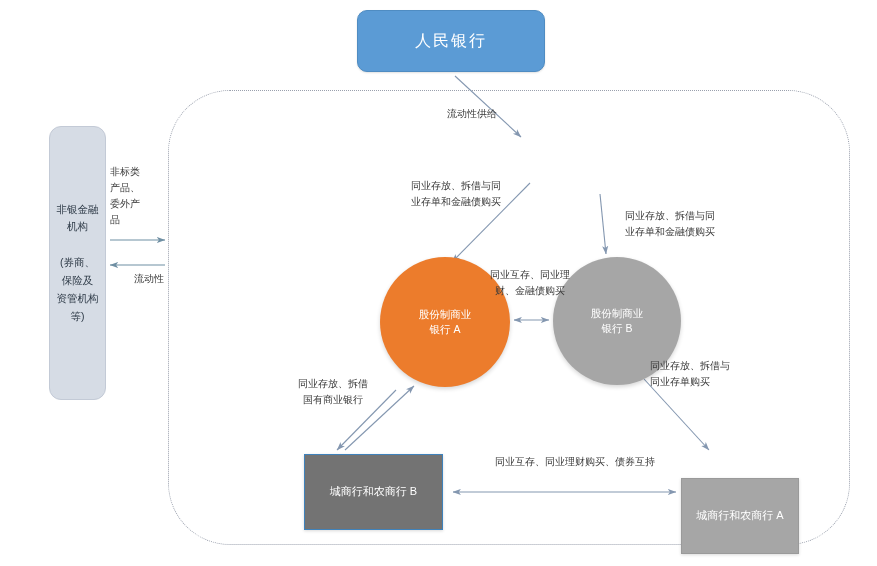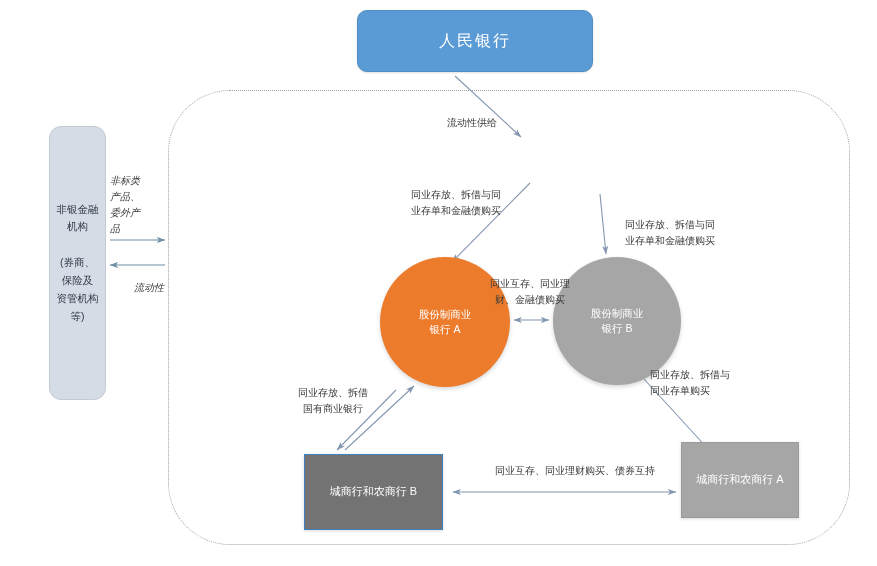--- a/index.html
+++ b/index.html
@@ -49,21 +49,21 @@
     line-height: 1.45;
   }
   .node .label {
     display: block;
     padding: 0 6px;
     white-space: pre-line;
   }
 
   #node-pboc {
     left: 357px;  top: 10px;
-    width: 236px; height: 62px;
+    width: 188px; height: 62px;
     background: #5b9bd5;
     border: 1px solid #4f8cc2;
     border-radius: 10px;
     font-size: 16px;
     letter-spacing: 2px;
     box-shadow: 0 1px 2px rgba(0,0,0,0.12);
   }
 
   #node-soe-bank {
     left: 519px; top: 129px;
@@ -96,21 +96,21 @@
   #node-city-b {
     left: 304px; top: 454px;
     width: 139px; height: 76px;
     background: #737373;
     border: 1px solid #3f82bb;
     font-size: 11px;
     box-shadow: 0 1px 3px rgba(0,0,0,0.15);
   }
 
   #node-city-a {
-    left: 681px; top: 442px;
+    left: 681px; top: 478px;
     width: 118px; height: 76px;
     background: #a6a6a6;
     border: 1px solid #9a9a9a;
     font-size: 11px;
     box-shadow: 0 1px 3px rgba(0,0,0,0.15);
   }
 
   #node-nonbank {
     left: 49px; top: 126px;
     width: 57px; height: 274px;
@@ -123,23 +123,22 @@
   }
 
   
   .edge-label {
     position: absolute;
     color: #3b3b3b;
     font-size: 10px;
     line-height: 1.6;
     white-space: pre-line;
     text-align: center;
-    margin-top: 9px;
-  }
-  .edge-label.left-align { text-align: left; font-style: italic; }
+  }
+  .edge-label.left-align { text-align: left; }
 
   #lbl-liquidity-supply { left: 412px; top: 106px; width: 120px; }
   #lbl-soe-to-jointa    { left: 376px; top: 178px; width: 160px; }
   #lbl-soe-to-jointb    { left: 625px; top: 208px; width: 150px; text-align: left; }
   #lbl-between-joints   { left: 476px; top: 267px; width: 108px; }
   #lbl-jointa-to-cityb  { left: 268px; top: 376px; width: 130px; }
   #lbl-jointb-to-citya  { left: 650px; top: 358px; width: 140px; text-align: left; }
   #lbl-between-cities   { left: 455px; top: 454px; width: 240px; }
   #lbl-nonstandard      { left: 110px; top: 164px; width: 54px; text-align: left; }
   #lbl-liquidity-back   { left: 110px; top: 271px; width: 54px; text-align: right; }

